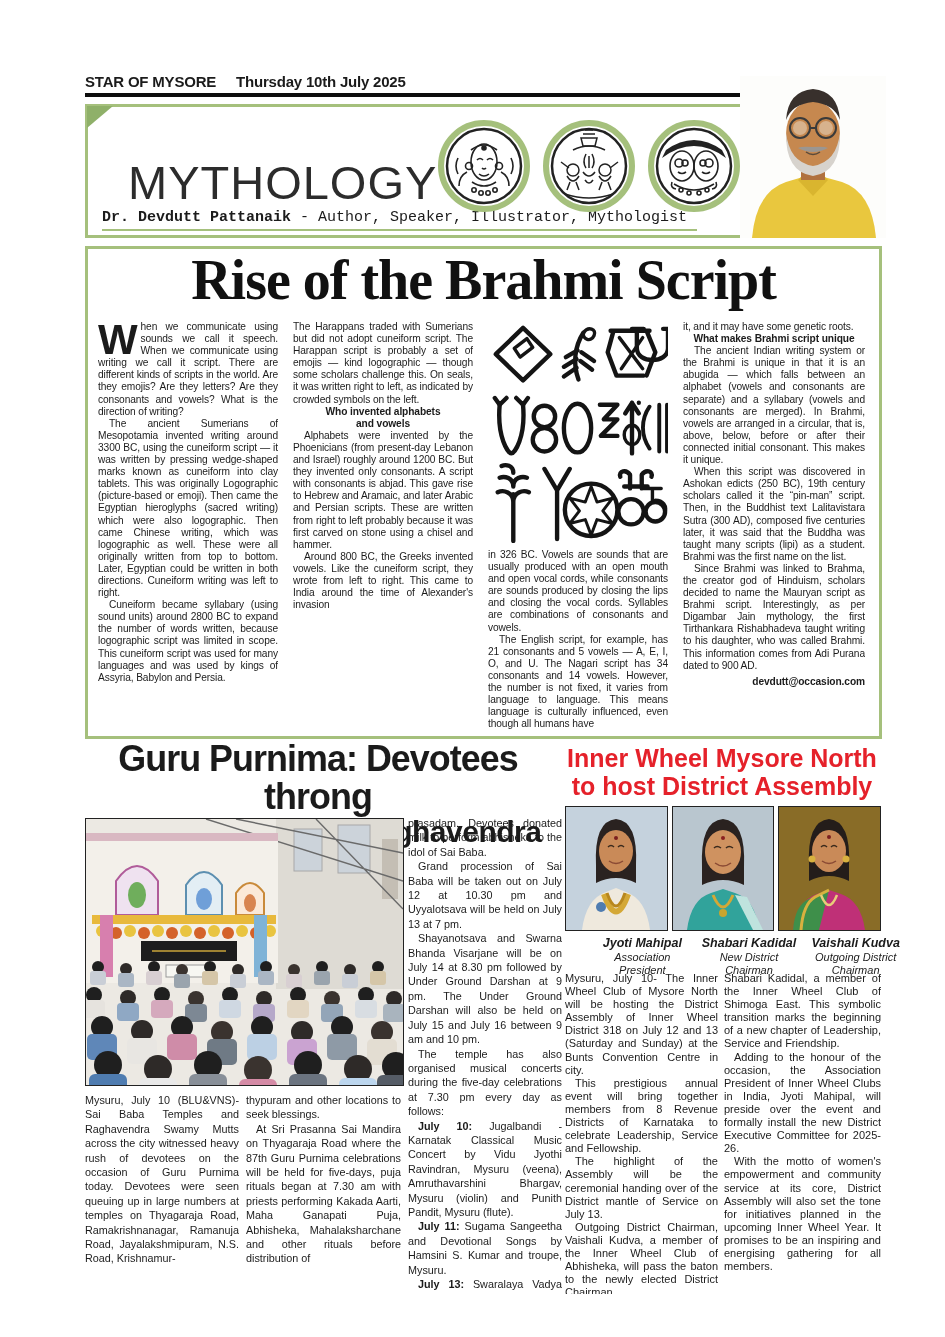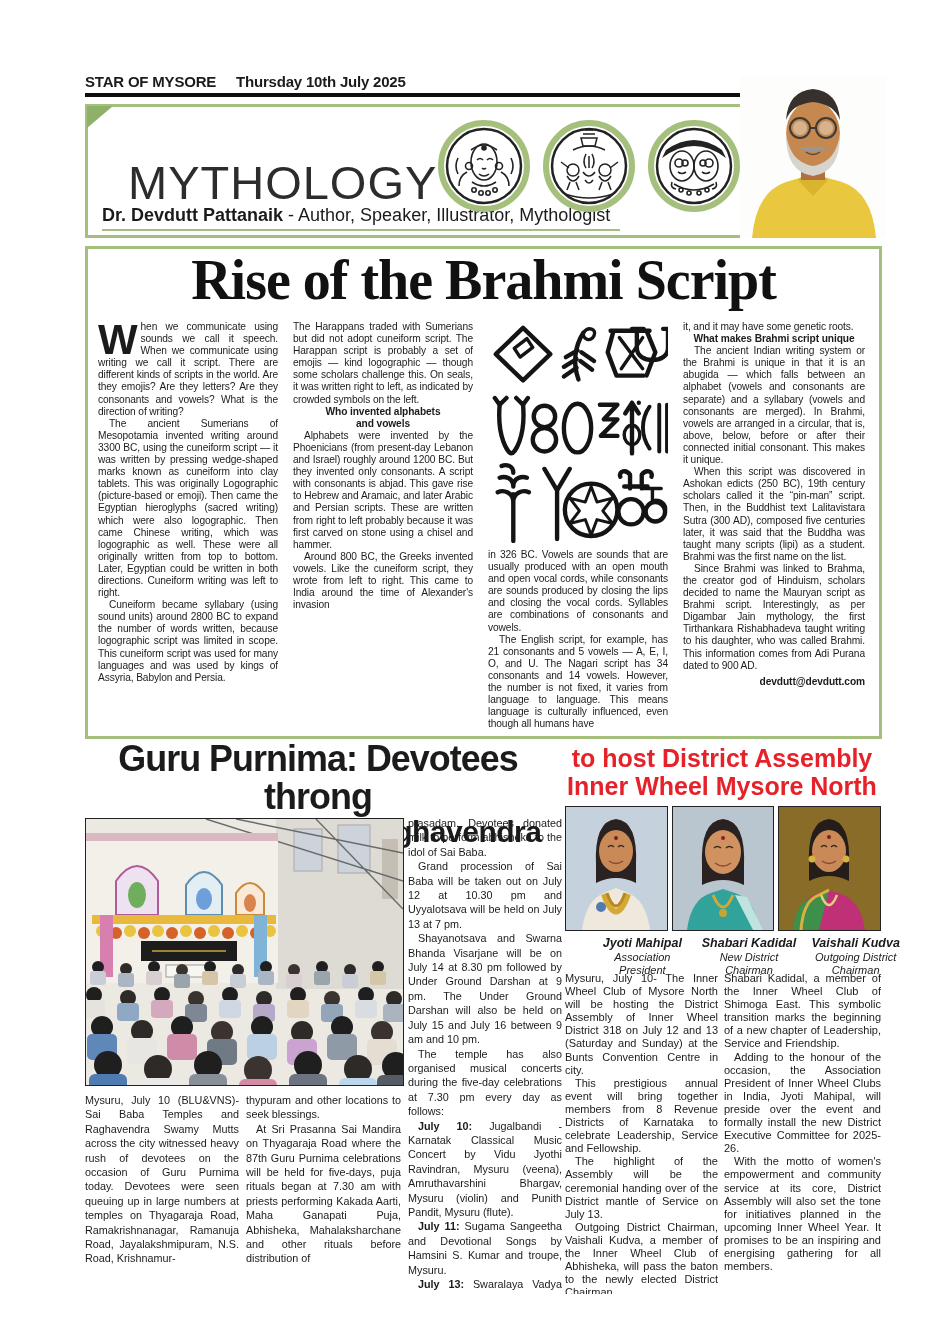--- a/index.html
+++ b/index.html
@@ -6,21 +6,21 @@
   body{width:945px;height:1337px;position:relative;background:#fff;
        font-family:"Liberation Sans",sans-serif;color:#1b1b1b;overflow:hidden;}
   .abs{position:absolute;}
   .hdr{font-size:15px;font-weight:bold;letter-spacing:-0.2px;}
   #rule{background:#0d0d0d;}
   
   #masthead{border:3px solid #a5c07c;background:#fff;}
   #mh-corner{width:0;height:0;border-top:22px solid #8fb069;border-right:26px solid transparent;left:-1px;top:-1px;}
   #mh-decoding{left:22px;top:10px;font-size:36px;font-weight:800;letter-spacing:3px;color:#1f1f1f;}
   #mh-mythology{left:40px;top:48px;font-size:47px;font-weight:400;letter-spacing:1px;color:#2c2c2c;}
-  #mh-byline{left:14px;bottom:4px;font-size:18px;border-bottom:2px solid #a5c07c;padding:0 10px 3px 0;}
+  #mh-byline{left:14px;bottom:4px;font-size:15px;border-bottom:2px solid #a5c07c;padding:0 10px 3px 0;font-family:Liberation Mono, monospace;}
   .mh-circle{top:13px;width:93px;height:93px;}
   #mh-photo{left:652px;top:-31px;width:146px;height:162px;z-index:3;}
   
   #main-box{border:3px solid #a5c07c;background:#fff;}
   #main-headline{left:0;right:0;top:0;text-align:center;font-family:"Liberation Serif",serif;
      font-weight:bold;font-size:56px;letter-spacing:-1px;line-height:62px;color:#111;}
   .mcol{top:72px;height:408px;font-size:10.2px;line-height:12.1px;letter-spacing:-0.1px;
         text-align:justify;overflow:hidden;}
   .mcol p{margin:0;text-indent:11px;}
   .mcol p.ni{text-indent:0;}
@@ -192,21 +192,21 @@
     <p class="ni">in 326 BC. Vowels are sounds that are usually produced with an open mouth and open vocal cords, while consonants are sounds produced by closing the lips and closing the vocal cords. Syllables are combinations of consonants and vowels.</p>
     <p>The English script, for example, has 21 consonants and 5 vowels — A, E, I, O, and U. The Nagari script has 34 consonants and 14 vowels. However, the number is not fixed, it varies from language to language. This means language is culturally influenced, even though all humans have</p>
   </div>
 
   <div class="abs mcol" style="left:595px;width:182px;">
     <p class="ni">it, and it may have some genetic roots.</p>
     <div class="subhead">What makes Brahmi script unique</div>
     <p>The ancient Indian writing system or the Brahmi is unique in that it is an abugida — which falls between an alphabet (vowels and consonants are separate) and a syllabary (vowels and consonants are merged). In Brahmi, vowels are arranged in a circular, that is, above, below, before or after their connected initial consonant. This makes it unique.</p>
     <p>When this script was discovered in Ashokan edicts (250 BC), 19th century scholars called it the “pin-man” script. Then, in the Buddhist text Lalitavistara Sutra (300 AD), composed five centuries later, it was said that the Buddha was taught many scripts (lipi) as a student. Brahmi was the first name on the list.</p>
     <p>Since Brahmi was linked to Brahma, the creator god of Hinduism, scholars decided to name the Mauryan script as Brahmi script. Interestingly, as per Digambar Jain mythology, the first Tirthankara Rishabhadeva taught writing to his daughter, who was called Brahmi. This information comes from Adi Purana dated to 900 AD.</p>
-    <div id="m-email">devdutt@devdutt.com</div>
+    <div id="m-email">devdutt@occasion.com</div>
   </div>
 </div>
 
 <div class="abs" style="left:70px;top:740px;width:496px;">
   <div id="guru-h1">Guru Purnima: Devotees throng</div>
   <div id="guru-h2">Sai Baba Temples, Raghavendra Mutts</div>
 </div>
 
 <div id="guru-photo" class="abs" style="left:85px;top:818px;width:317px;height:266px;">
   <svg viewBox="0 0 317 266" width="317" height="266">
@@ -413,22 +413,22 @@
   <p>Shayanotsava and Swarna Bhanda Visarjane will be on July 14 at 8.30 pm followed by Under Ground Darshan at 9 pm. The Under Ground Darshan will also be held on July 15 and July 16 between 9 am and 10 pm.</p>
   <p>The temple has also organised musical concerts during the five-day celebrations at 7.30 pm every day as follows:</p>
   <p><b>July 10:</b><span> Jugalbandi - Karnatak Classical Music Concert by Vidu Jyothi Ravindran, Mysuru (veena), Amruthavarshini Bhargav, Mysuru (violin) and Punith Pandit, Mysuru (flute).</span></p>
   <p><b>July 11:</b><span> Sugama Sangeetha and Devotional Songs by Hamsini S. Kumar and troupe, Mysuru.</span></p>
   <p><b>July 13:</b><span> Swaralaya Vadya Sangeetha by Vid. Ravikumar and troupe, Mysuru.</span></p>
 
 </div>
 
 <div class="abs" style="left:561px;top:744px;width:322px;">
   <div id="inner-h">
+    <div>Inner Wheel Mysore North</div>
     <div>to host District Assembly</div>
-    <div>Inner Wheel Mysore North</div>
   </div>
 </div>
 
 <div class="abs" style="left:565px;top:806px;width:316px;display:flex;gap:4px;">
   <div class="photo-cell">
     <svg viewBox="0 0 101 123" width="101" height="123">
       <rect width="101" height="123" fill="#c5d2dd"></rect>
       <path d="M30,58 Q28,14 50,12 Q72,14 70,58 L70,76 Q50,66 30,76 Z" fill="#2a2220"></path>
       <ellipse cx="50" cy="44" rx="17" ry="21" fill="#c98a58"></ellipse>
       <path d="M42,40 q3,-3 6,0 M52,40 q3,-3 6,0" stroke="#3a2a1d" stroke-width="1.5" fill="none"></path>

